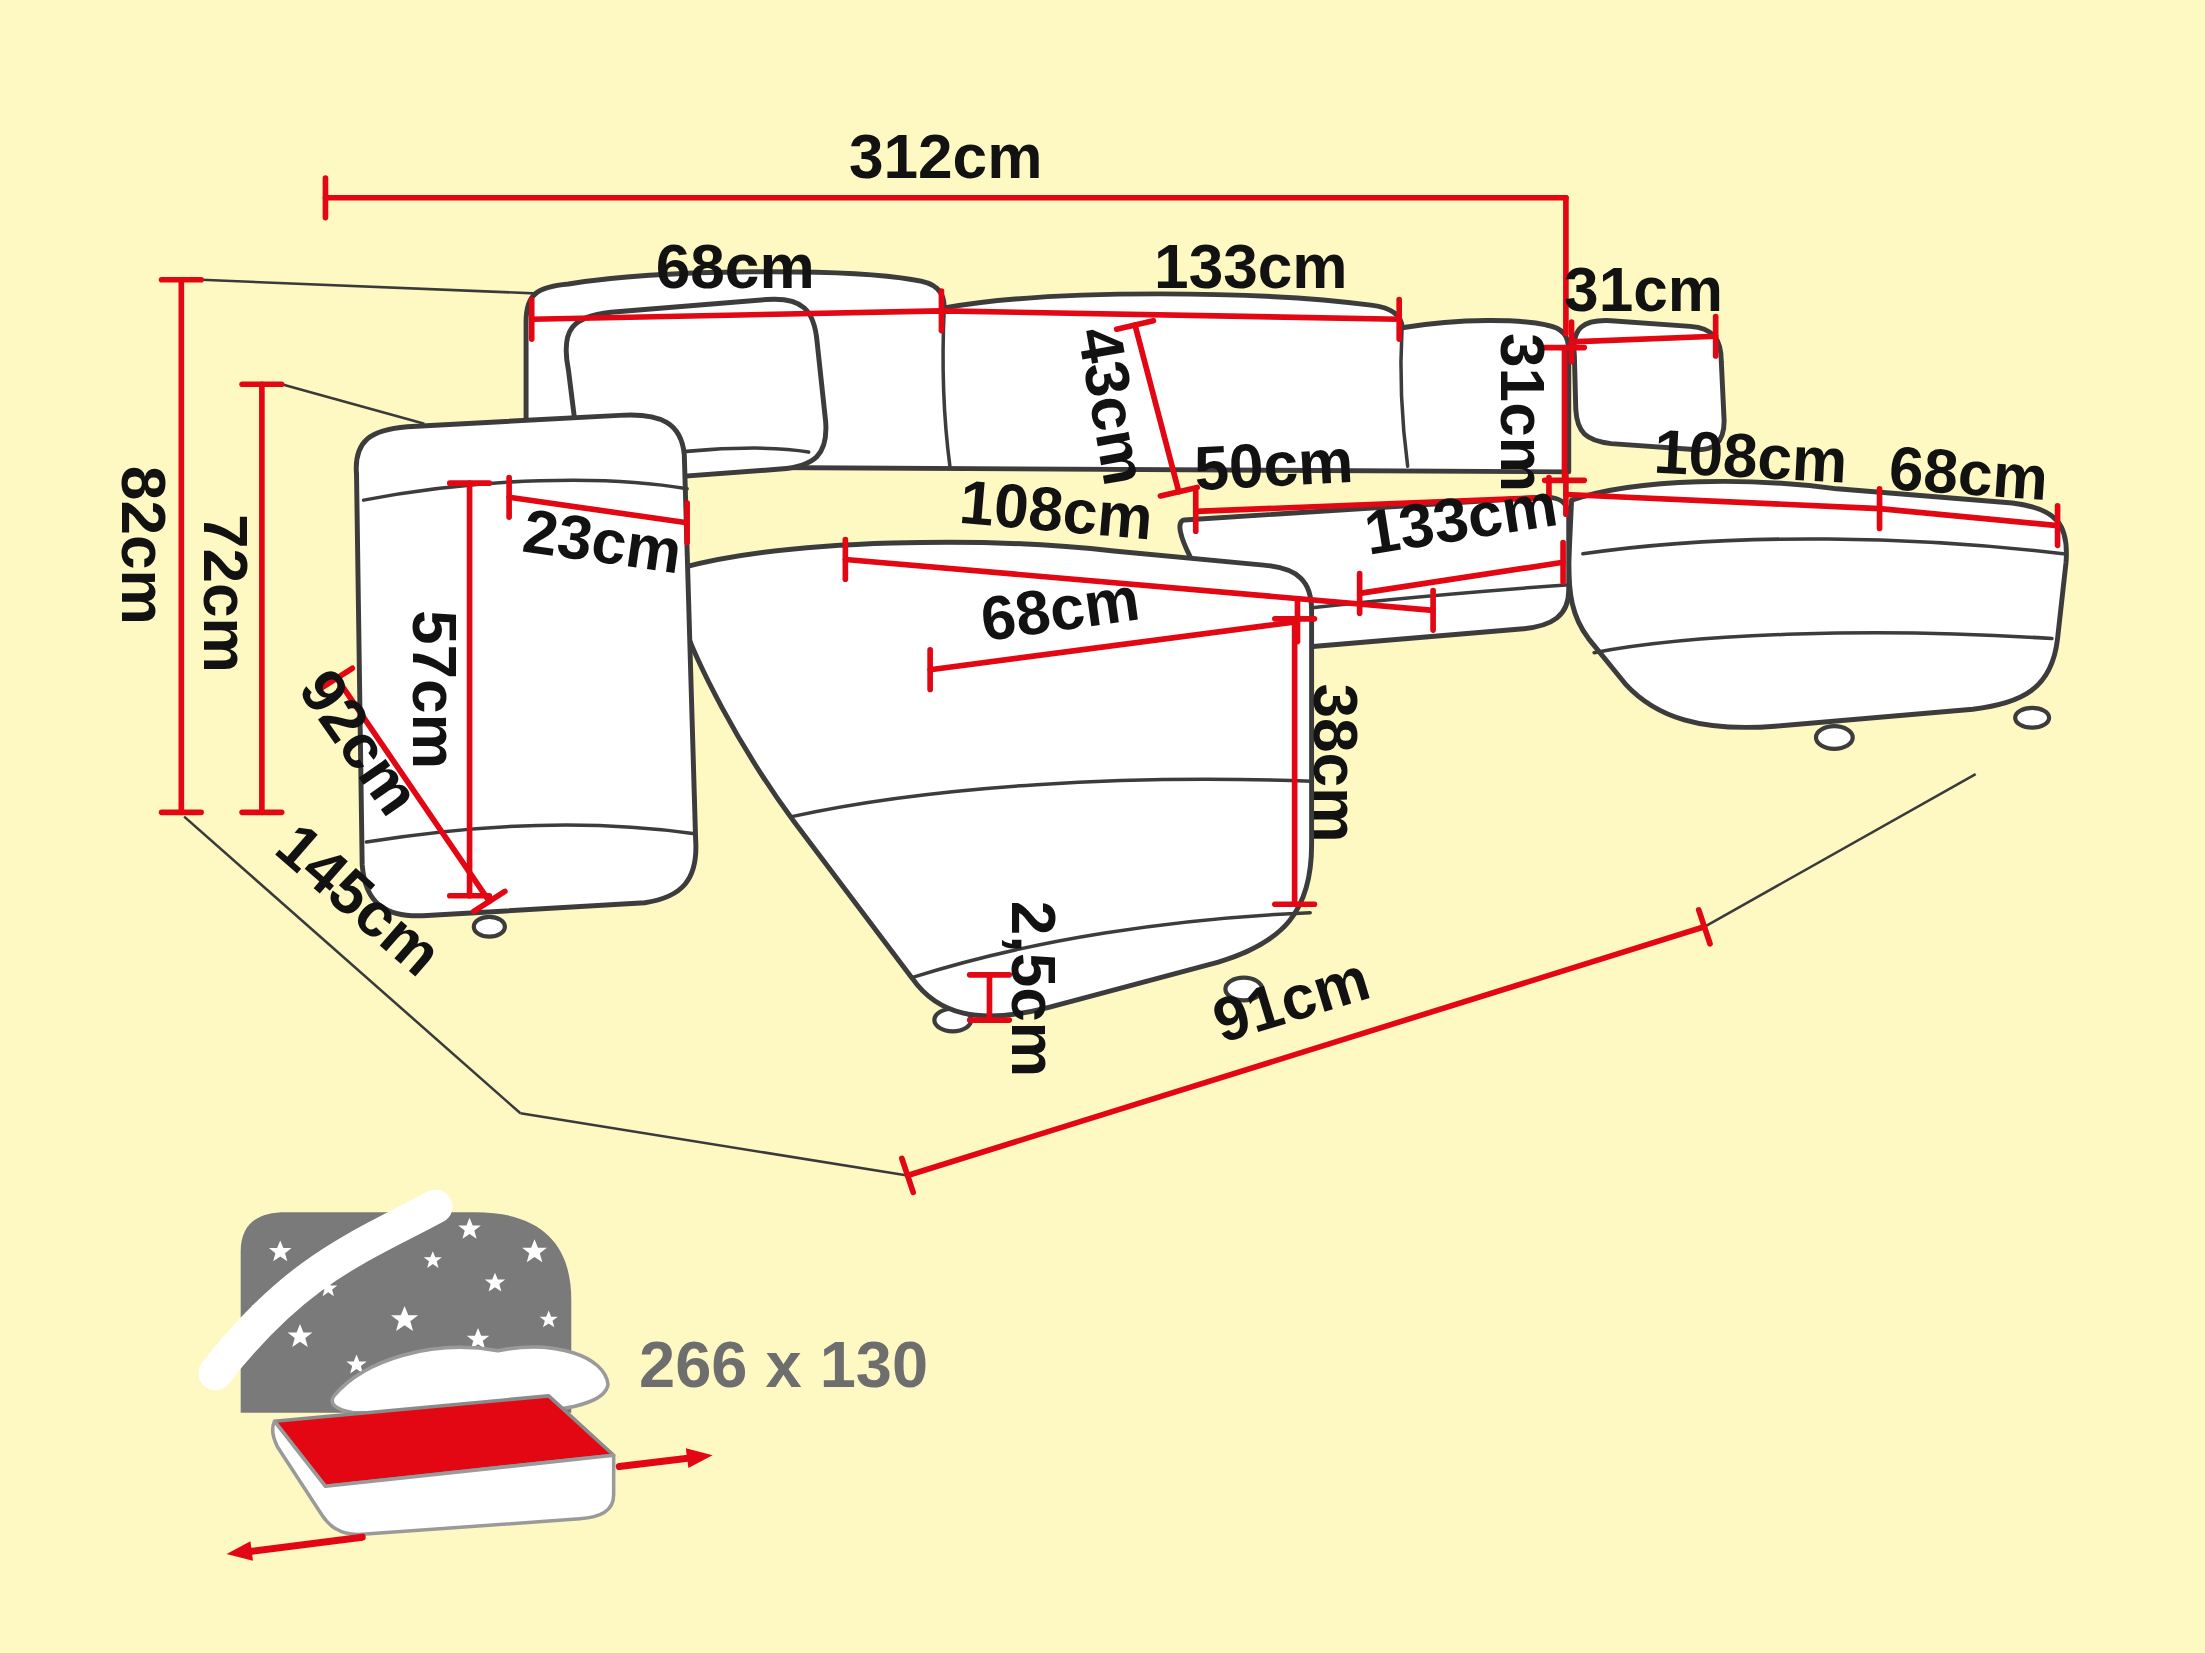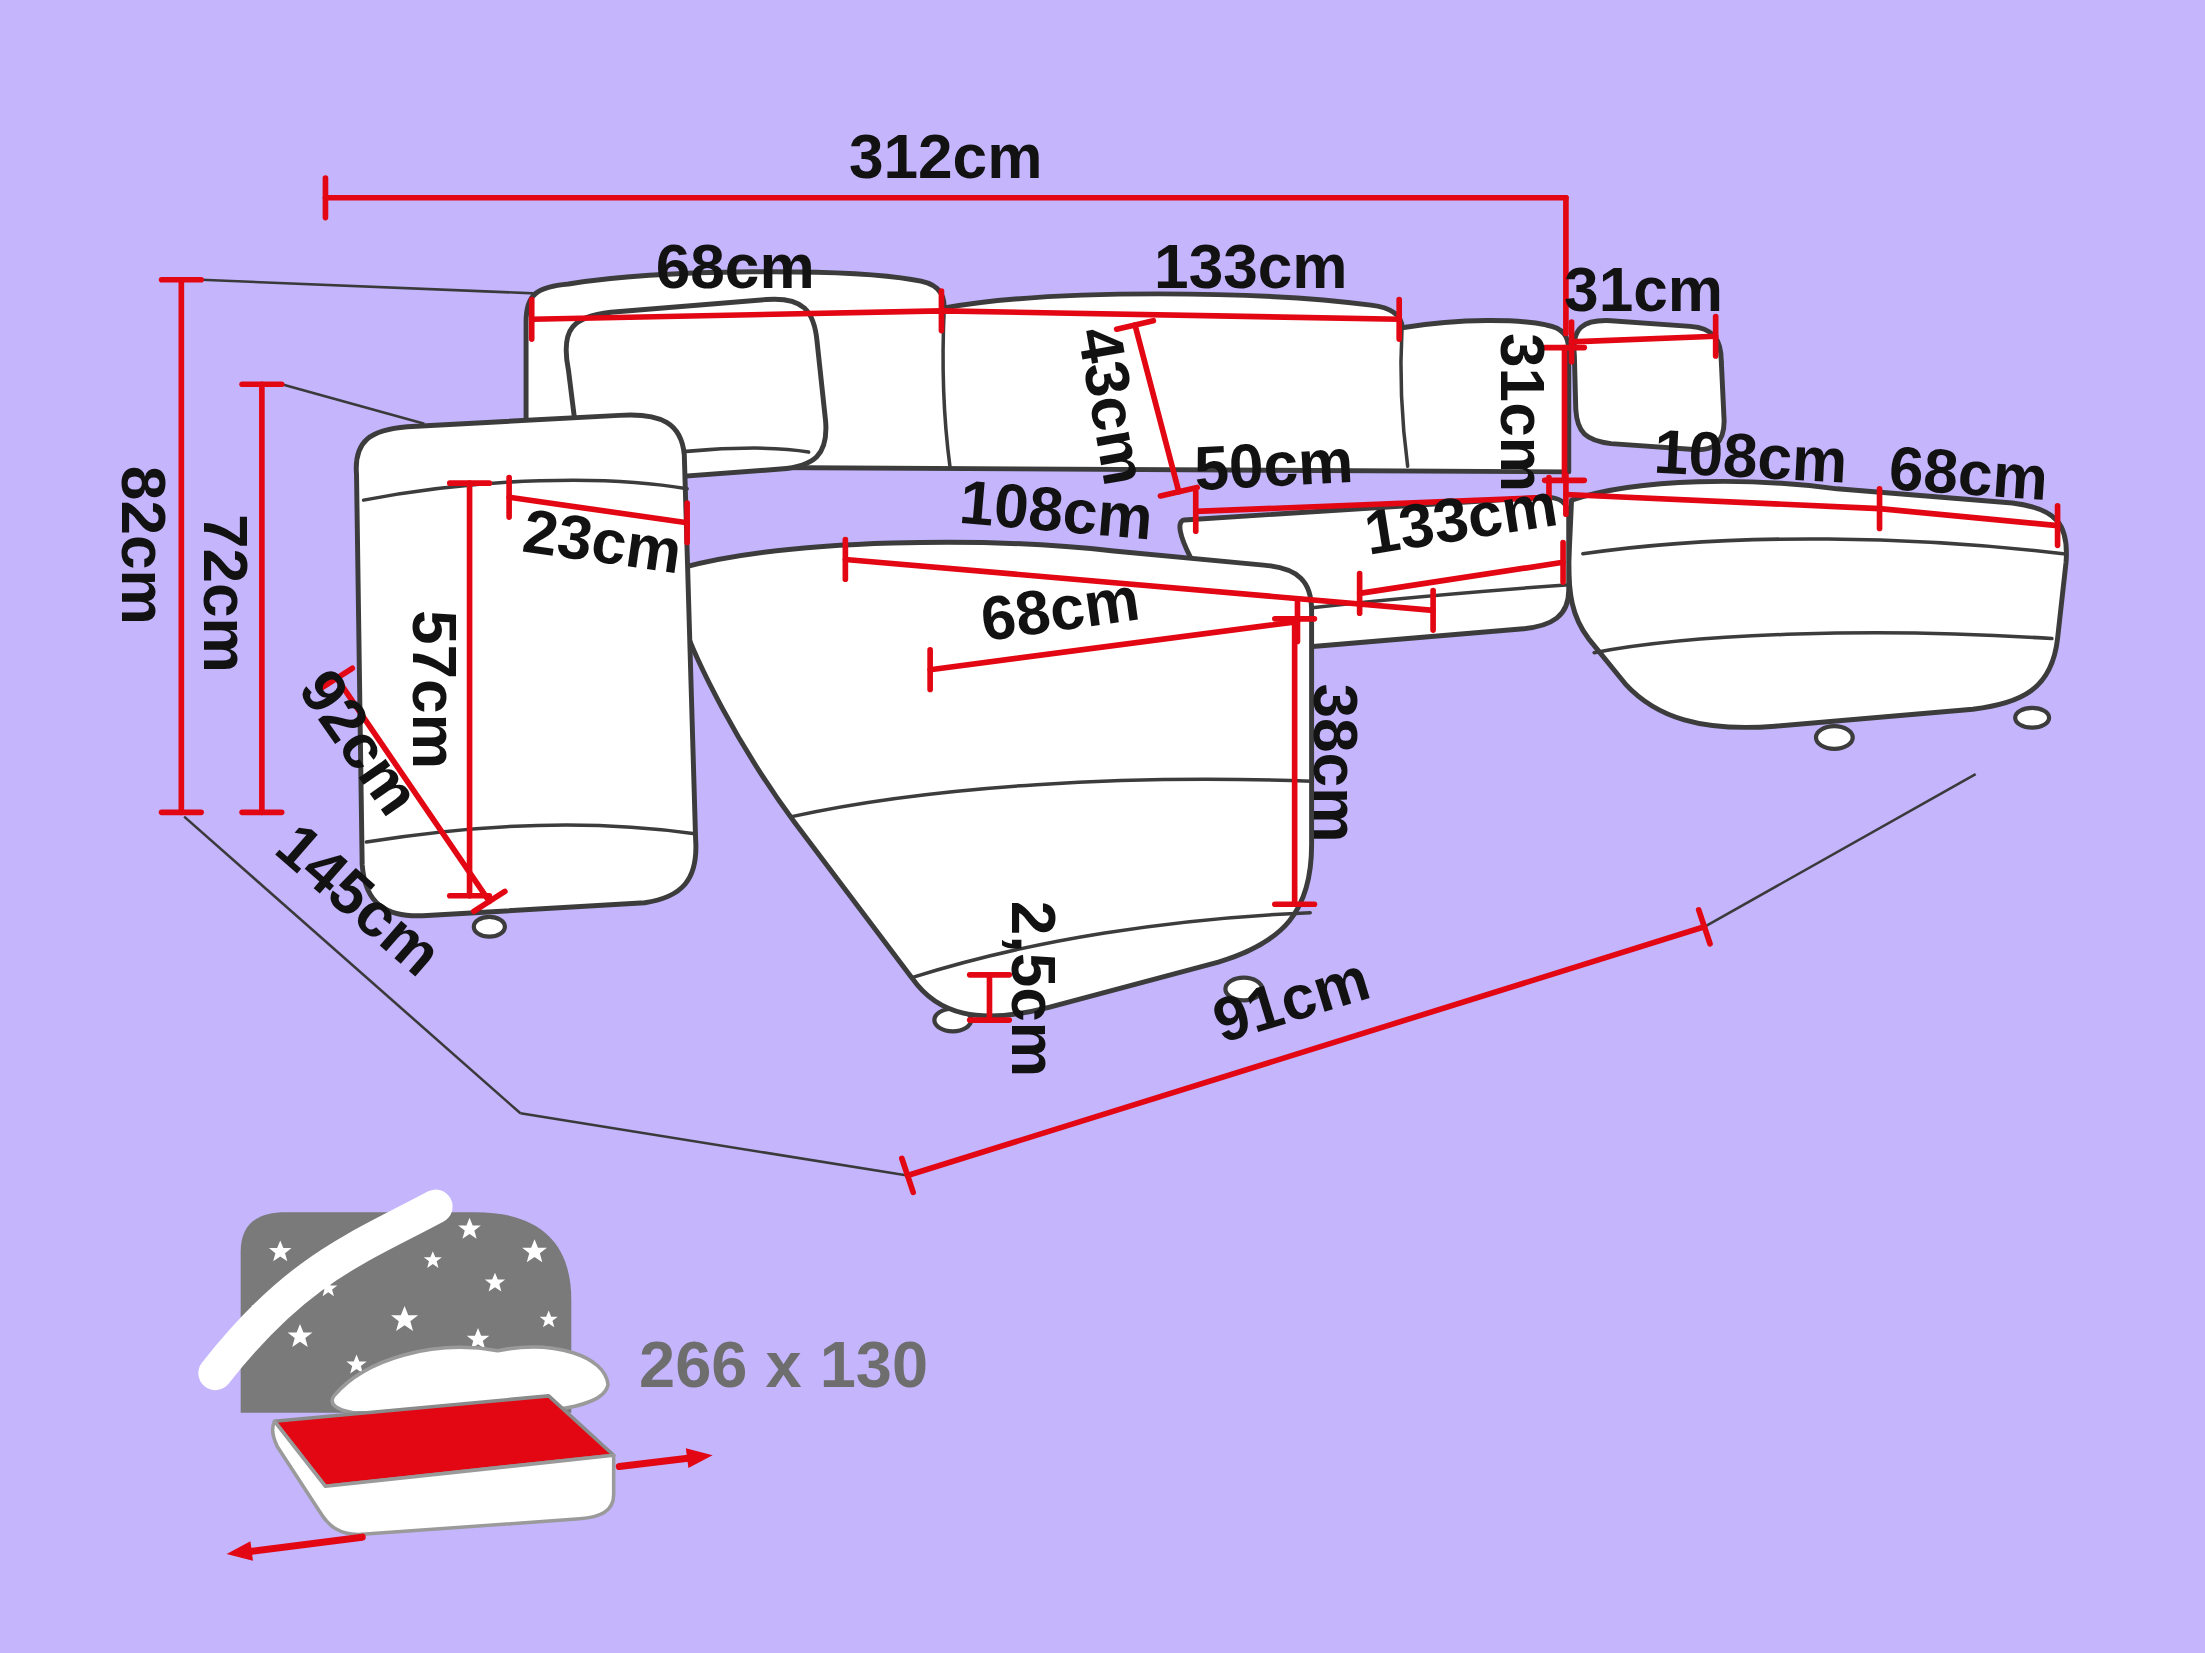--- a/index.html
+++ b/index.html
@@ -1,16 +1,16 @@
 <!DOCTYPE html>
 <html style="font-size:13px"><head>
 <meta charset="utf-8">
 <style>
   html,body{margin:0;padding:0;background:#ffffff;width:100%;height:100%;overflow:hidden;}
-  .stage{width:100vw;height:100vh;display:flex;align-items:center;justify-content:center;background:#c4b5fd;}
+  .stage{width:100vw;height:100vh;display:flex;align-items:center;justify-content:center;background:#fef9c3;}
   svg{display:block;width:100%;height:100%;}
   .sofa{fill:#ffffff;stroke:#3c3c3c;stroke-width:3.5;stroke-linejoin:round;stroke-linecap:round;}
   .seam{fill:none;stroke:#3c3c3c;stroke-width:2.5;stroke-linecap:round;}
   .leg{fill:#ffffff;stroke:#3c3c3c;stroke-width:3;}
   .thin{fill:none;stroke:#3a3a3a;stroke-width:1.8;}
   .red{fill:none;stroke:#e30613;stroke-width:4;stroke-linecap:round;}
   .dim{font-family:"Liberation Sans",sans-serif;font-weight:700;font-size:44px;fill:#121212;}
   .dim-gray{font-family:"Liberation Sans",sans-serif;font-weight:700;font-size:46px;fill:#6e6e6e;}
   .icongray{fill:#7a7a7a;stroke:none;}
   .band{fill:none;stroke:#ffffff;stroke-width:24;stroke-linecap:round;}

